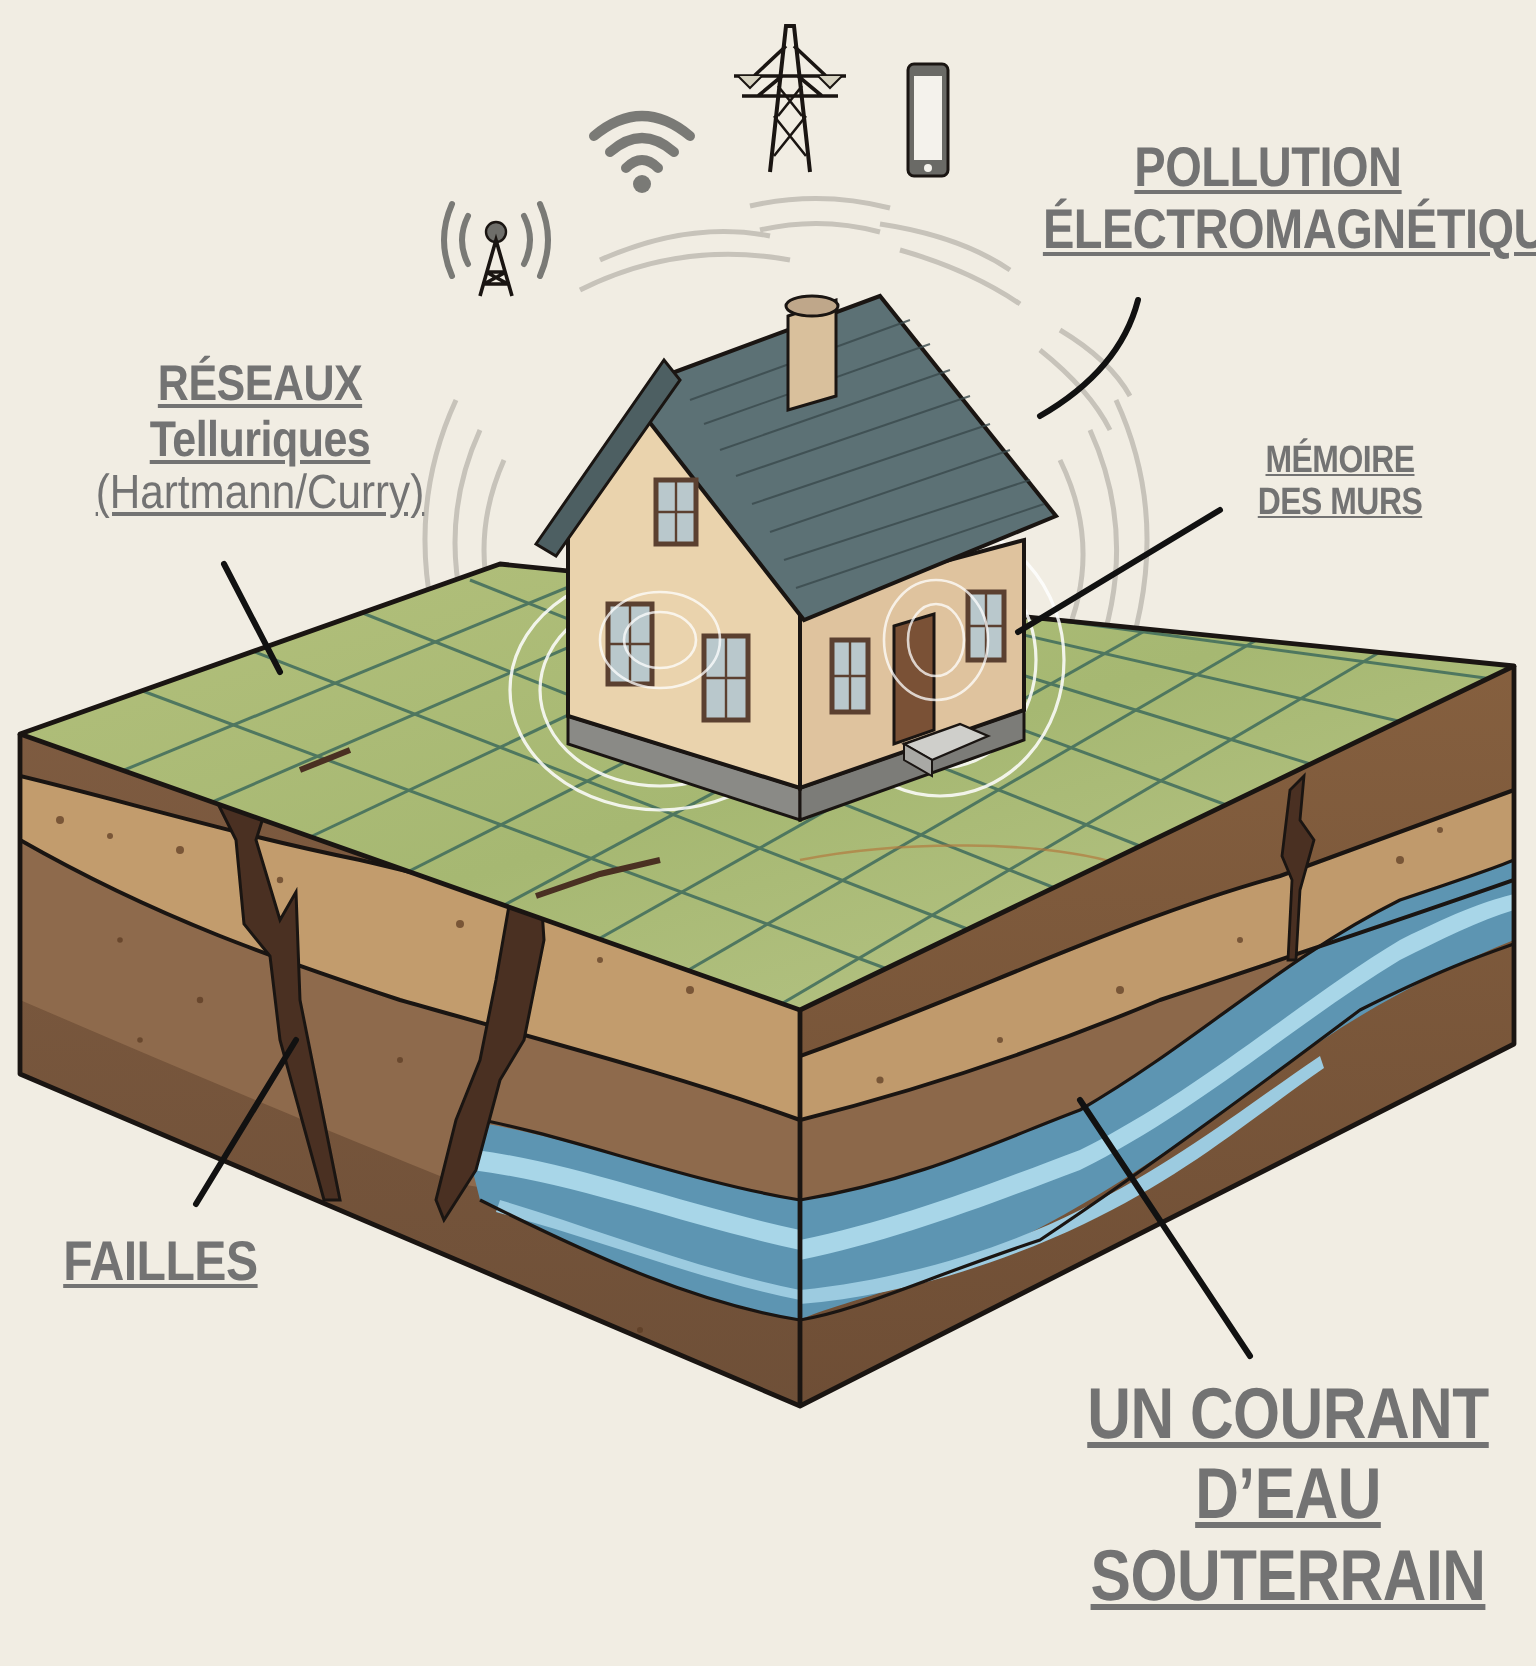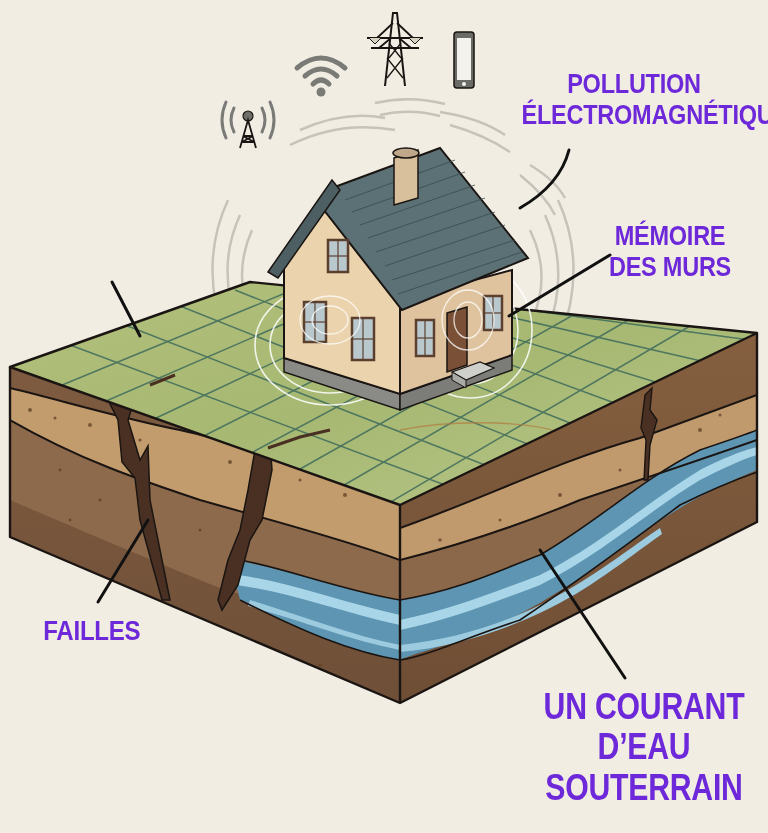--- a/index.html
+++ b/index.html
@@ -4,32 +4,33 @@
 <style>
   html, body { margin:0; padding:0; }
   body {
     width:768px; height:833px; overflow:hidden;
     background:#f1ede3;
     font-family:"Liberation Sans", "DejaVu Sans", sans-serif;
     position:relative;
   }
   #stage { position:absolute; left:0; top:0; width:768px; height:833px; }
   .label {
-    position:absolute; color:#6d28d9; text-align:center;
+    position:absolute; color:#737373; text-align:center;
     font-family:"Liberation Sans", "DejaVu Sans", sans-serif;
     line-height:1.12;
+    text-decoration:underline;
   }
   .label .strong { font-weight:700; display:block; letter-spacing:-0.3px; transform:scaleX(0.86); transform-origin:center; }
   .label .light { font-weight:400; display:block; transform:scaleX(0.88); transform-origin:center; }
   #lbl-reseaux { left:0px; top:178px; width:260px; font-size:25px; }
   #lbl-reseaux .strong { font-size:25px; }
   #lbl-reseaux .light { font-size:24px; }
   #lbl-pollution { left:500px; top:68px; width:268px; font-size:28px; }
-  #lbl-memoire { left:580px; top:220px; width:180px; font-size:28px; }
-  #lbl-failles { left:20px; top:615px; width:140px; font-size:28px; text-align:right; }
+  #lbl-memoire { left:580px; top:220px; width:180px; font-size:19px; }
+  #lbl-failles { left:20px; top:615px; width:140px; font-size:28px; text-align:center; }
   #lbl-failles .strong { transform-origin:left; }
   #lbl-courant { left:520px; top:687px; width:248px; font-size:36px; }
   #lbl-courant .strong, #lbl-pollution .strong, #lbl-memoire .strong { transform:scaleX(0.84); }
 </style>
 </head>
 <body>
 
 <div id="stage">
 <svg width="768" height="833" viewBox="0 0 768 833" xmlns="http://www.w3.org/2000/svg">
   <defs>
@@ -272,20 +273,25 @@
   <g stroke="#111" stroke-width="3" fill="none" stroke-linecap="round">
     <line x1="112" y1="282" x2="140" y2="336"></line>
     <path d="M569,150 Q560,185 520,208"></path>
     <line x1="610" y1="255" x2="509" y2="316"></line>
     <line x1="98" y1="602" x2="148" y2="520"></line>
     <line x1="625" y1="678" x2="540" y2="550"></line>
   </g>
 </svg>
 
   
+  <div class="label" id="lbl-reseaux">
+    <span class="strong">RÉSEAUX</span>
+    <span class="strong">Telluriques</span>
+    <span class="light">(Hartmann/Curry)</span>
+  </div>
 
   <div class="label" id="lbl-pollution">
     <span class="strong">POLLUTION</span>
     <span class="strong">ÉLECTROMAGNÉTIQUE</span>
   </div>
 
   <div class="label" id="lbl-memoire">
     <span class="strong">MÉMOIRE</span>
     <span class="strong">DES MURS</span>
   </div>

